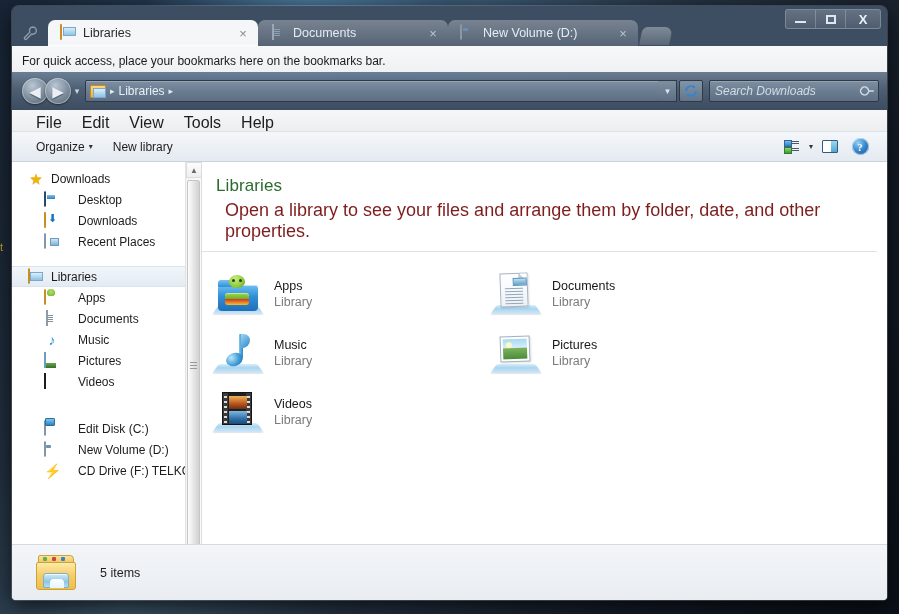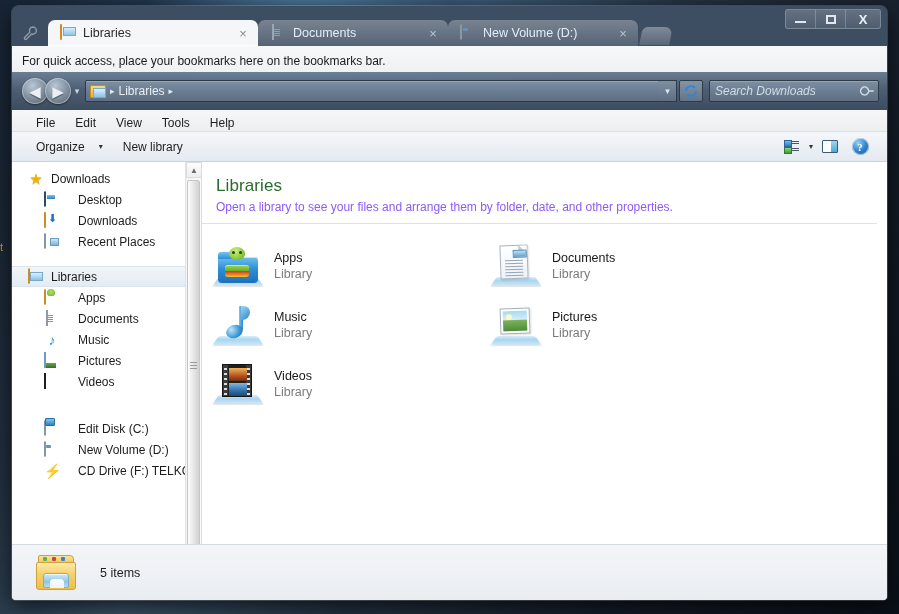--- a/index.html
+++ b/index.html
@@ -225,33 +225,33 @@
 
   
   #menubar {
     height: 22px; width: 875px; display:flex; align-items:center;
     background: linear-gradient(180deg,#f6f7f8,#eceef0);
     border-bottom: 1px solid #dfe2e5;
     padding-left: 14px; gap: 0;
   }
   .menu-item {
     padding: 0 10px; height: 16px; line-height:20px;
-    font-size: 12px; color: #1d1d1d; cursor: default;
+    font-size: 16px; color: #1d1d1d; cursor: default;
   }
 
   
   #commandbar {
     height: 30px; width: 875px; display:flex; align-items:center;
     background: linear-gradient(180deg,#f4f7fa 0%, #e4eaf1 100%);
     border-bottom: 1px solid #c9d3dd;
     padding: 0 8px 0 14px;
   }
   .cmd-item {
     font-size: 12px; color:#1d1d1d; padding: 0 10px; height: 22px;
-    display:flex; align-items:center; gap:14px; cursor: default;
+    display:flex; align-items:center; gap:4px; cursor: default;
   }
   .caret-down { font-size: 8px; color:#333; }
   #cmd-right { margin-left:auto; display:flex; align-items:center; gap: 4px; padding-right: 6px;}
   .cmd-icon-btn {
     width: 26px; height: 22px; display:flex; align-items:center; justify-content:center; cursor: default;
   }
   
   .icn-view { width:15px; height:13px; position:relative; }
   .icn-view::before {
     content:""; position:absolute; left:0; top:0; width:6px; height:5px;
@@ -459,21 +459,21 @@
 
   
   #content-pane {
     flex: 1; background:#ffffff; position: relative; overflow: hidden;
   }
   #content-header { padding: 14px 0 0 14px; }
   #lib-title {
     font-size: 17px; color: #2b6b2e; font-weight: normal; letter-spacing: 0.1px;
   }
   #lib-subtitle {
-    font-size: 12px; color:#8b5cf6; margin-top: 4px;
+    font-size: 18px; color:#7f1d1d; margin-top: 4px; margin-left: 9px;
   }
   #header-rule {
     margin: 9px 10px 0 0; height:1px; background:#e2e2e2;
   }
   #items-grid {
     position: relative; padding: 12px 0 0 8px;
     display: grid;
     grid-template-columns: 278px 278px;
     grid-auto-rows: 59px;
     row-gap: 0; column-gap: 0;

